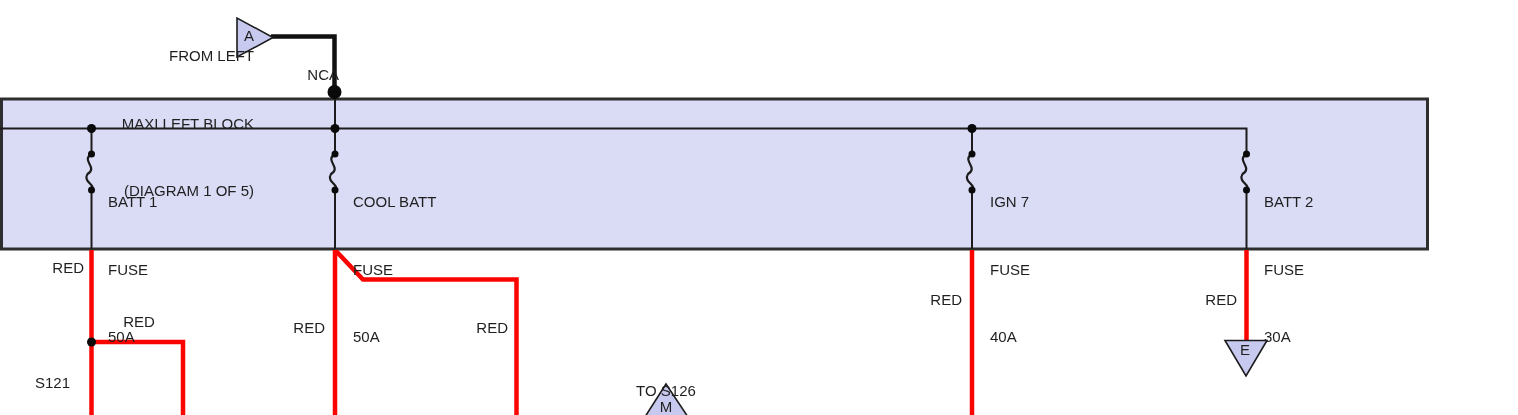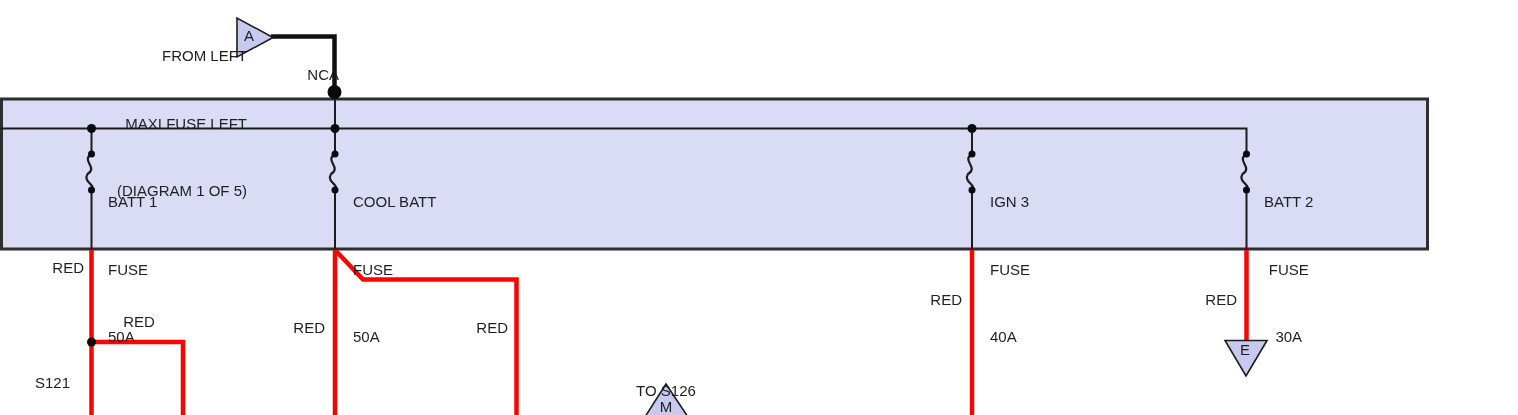--- a/index.html
+++ b/index.html
@@ -65,48 +65,48 @@
     <circle cx="972" cy="190" r="3.5" class="dot"></circle>
     <circle cx="1246.5" cy="154" r="3.5" class="dot"></circle>
     <circle cx="1246.5" cy="190" r="3.5" class="dot"></circle>
     <circle cx="91.5" cy="342" r="4.5" class="dot"></circle>
 
     <polygon points="237,18 237,57 273,37.5" class="tri" fill="#c7c9ee"></polygon>
     <polygon points="1225,340.5 1267,340.5 1246,376" class="tri" fill="#c7c9ee"></polygon>
     <polygon points="666,384 643,420 690,420" class="tri" fill="#c7c9ee"></polygon>
   </svg>
 
-  <div class="lbl r" style="left:3px;top:6;width:217px;padding-left:27px;">
+  <div class="lbl r" style="left:10px;top:6;width:217px;padding-left:27px;">
     <div>FROM LEFT</div>
-    <div>MAXI FUSE LEFT</div>
+    <div>MAXI LEFT BLOCK</div>
     <div>(DIAGRAM 1 OF 5)</div>
   </div>
 
   <div class="lbl c" style="left:235px;top:25px;width:28px;">A</div>
   <div class="lbl c" style="left:1231px;top:339px;width:28px;">E</div>
   <div class="lbl c" style="left:652px;top:396px;width:28px;">M</div>
 
   <div class="lbl r" style="left:239px;top:64px;width:100px;">NCA</div>
 
   <div class="lbl" style="left:108px;top:146px;">
     <div>BATT 1</div>
     <div>FUSE</div>
     <div>50A</div>
   </div>
   <div class="lbl" style="left:353px;top:146px;">
     <div>COOL BATT</div>
     <div>FUSE</div>
     <div>50A</div>
   </div>
   <div class="lbl" style="left:990px;top:146px;">
-    <div>IGN 3</div>
+    <div>IGN 7</div>
     <div>FUSE</div>
     <div>40A</div>
   </div>
-  <div class="lbl" style="left:1264px;top:146px;text-align:center;">
+  <div class="lbl" style="left:1264px;top:146px;">
     <div>BATT 2</div>
     <div>FUSE</div>
     <div>30A</div>
   </div>
 
   <div class="lbl r" style="left:24px;top:257px;width:60px;">RED</div>
   <div class="lbl c" style="left:109px;top:311px;width:60px;">RED</div>
   <div class="lbl r" style="left:265px;top:317px;width:60px;">RED</div>
   <div class="lbl r" style="left:448px;top:317px;width:60px;">RED</div>
   <div class="lbl r" style="left:902px;top:289px;width:60px;">RED</div>

